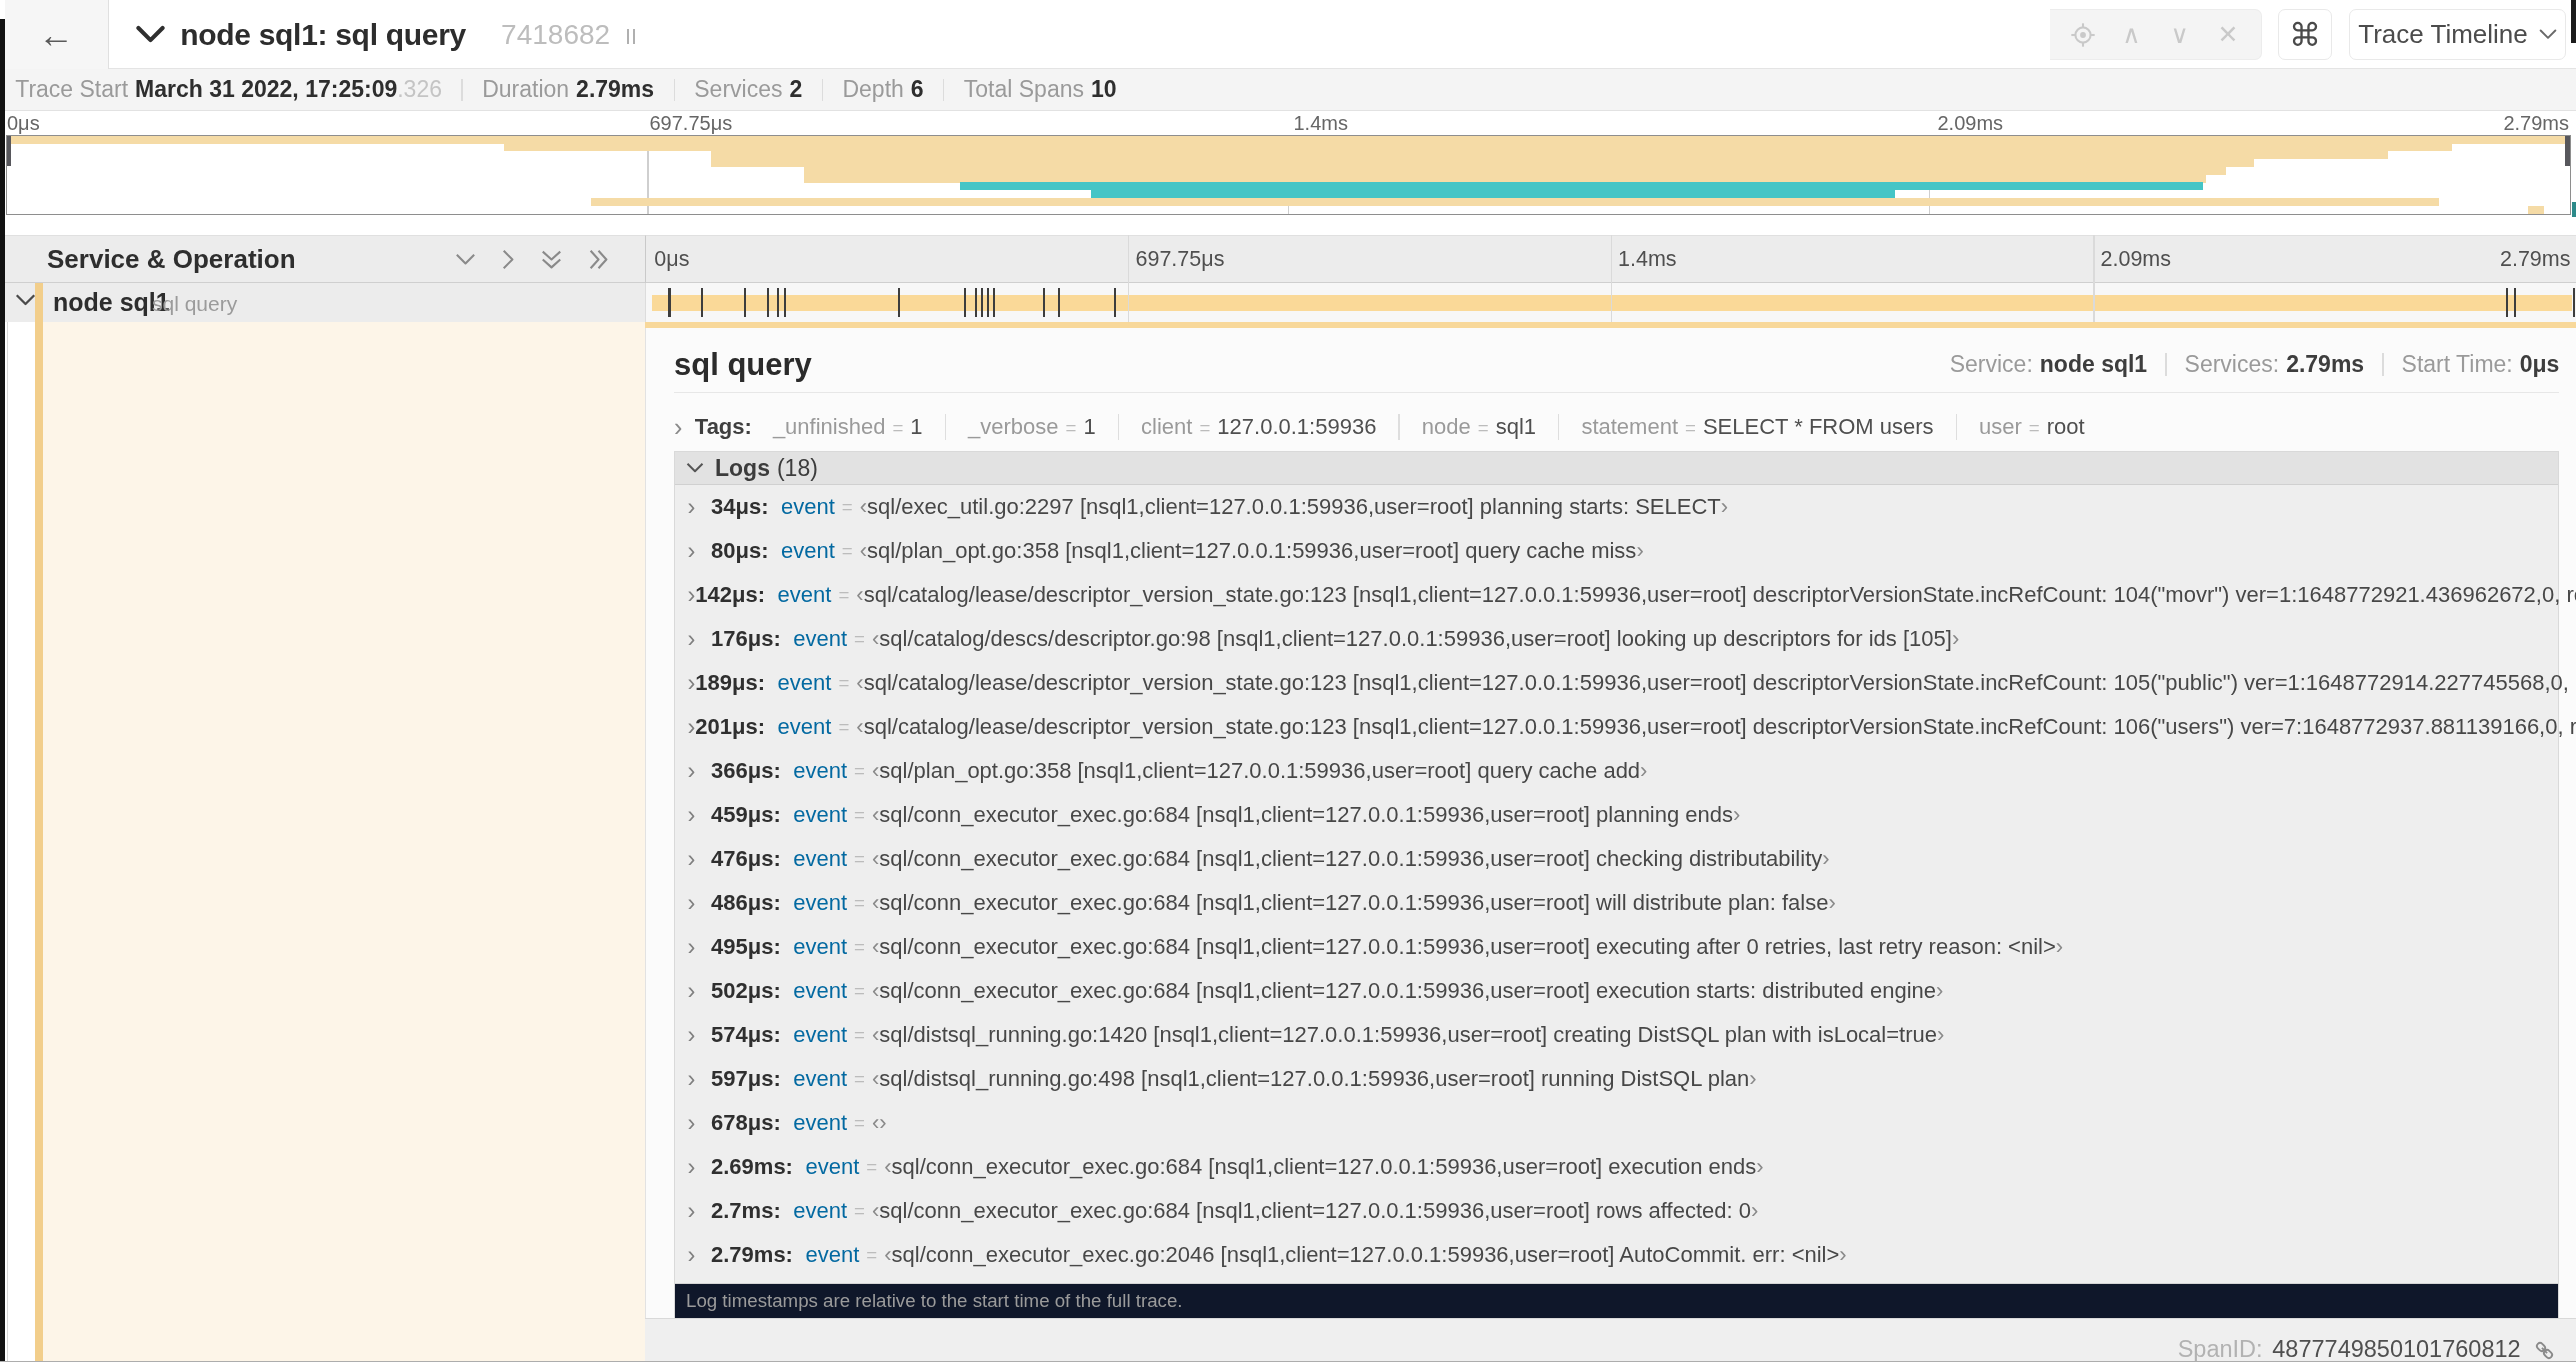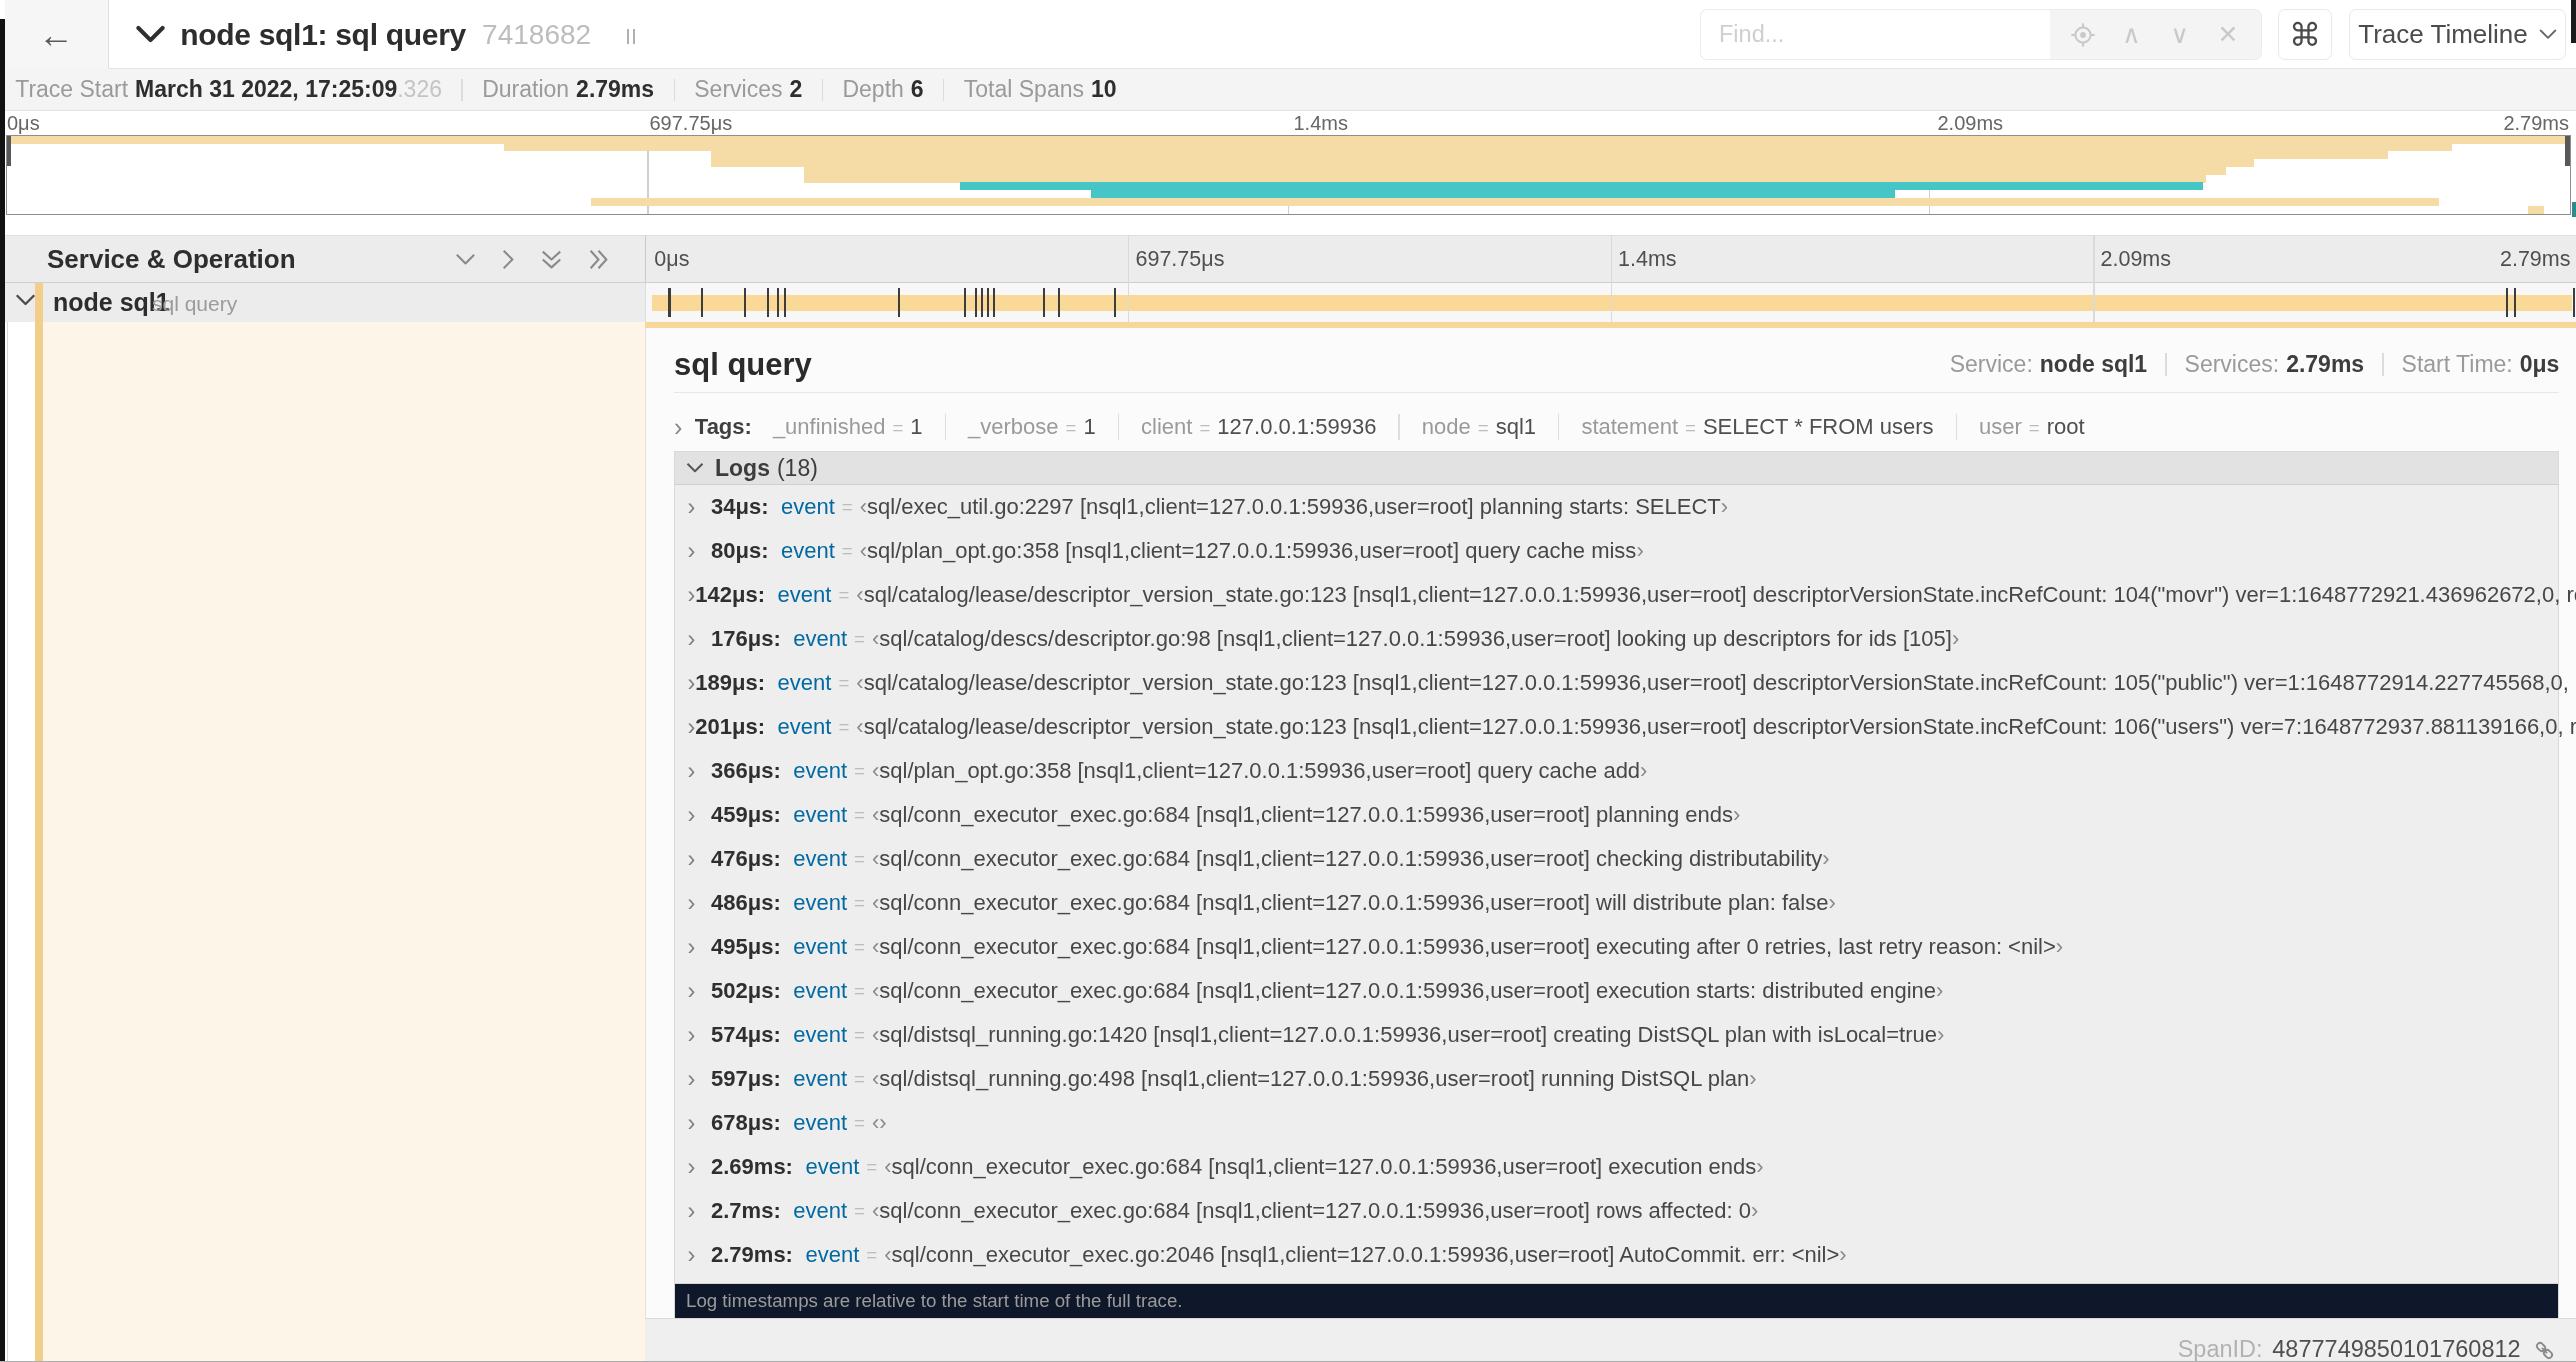--- a/index.html
+++ b/index.html
@@ -7,21 +7,21 @@
   body { font-family:"Liberation Sans", sans-serif; background:#ffffff; position:relative; overflow:hidden; }
   .abs { position:absolute; }
 
   
   .hdr { left:0; top:0; width:2576px; height:69px; background:#fff; border-bottom:0.7px solid #e4e4e4; }
   .back-btn { left:4.8px; top:0; width:104px; height:69px; background:#f6f6f6; border-right:0.7px solid #e0e0e0;
               display:flex; align-items:center; justify-content:center; font-size:36px; color:#5a5a5a; cursor:pointer; }
   .title-wrap { left:136px; top:0; height:69px; display:flex; align-items:center; gap:15.2px; }
   .title-chev { width:29px; height:19.4px; color:#2f2f2f; display:flex; align-items:center; }
   .page-title { font-size:30px; font-weight:bold; color:#2d2d2d; letter-spacing:-0.3px; }
-  .trace-id { font-size:28px; color:#bdbdbd; margin-left:1px; }
+  .trace-id { font-size:28px; color:#bdbdbd; margin-left:20px; }
   .find-input { left:1700px; top:9px; width:350px; height:51px; background:#fff; border:1.4px solid #ececec; border-right:none;
                 border-radius:7px 0 0 7px; display:flex; align-items:center; padding-left:18px; font-size:23.5px; color:#cfcfcf; }
   .find-tools { left:2050px; top:9px; width:212px; height:51px; background:#f4f4f4; border:1.4px solid #ececec; border-left:none;
                 border-radius:0 7px 7px 0; display:flex; align-items:center; justify-content:space-evenly; color:#c9c9c9; font-size:25px; }
   .find-tools .ticon { display:flex; align-items:center; justify-content:center; width:30.5px; height:30.5px; cursor:pointer; }
   .cmd-btn { left:2278px; top:9px; width:54px; height:51px; border:1.4px solid #e9e9e9; border-radius:7px; background:#fff;
              display:flex; align-items:center; justify-content:center; font-size:32px; color:#4a4a4a; cursor:pointer; }
   .view-btn { left:2349px; top:9px; width:217px; height:51px; border:1.4px solid #e9e9e9; border-radius:7px; background:#fff;
               display:flex; align-items:center; justify-content:center; gap:11px; font-size:26px; color:#4c4c4c; cursor:pointer; }
   .view-btn .vchev { width:18px; height:11px; color:#6a6a6a; display:flex; }
@@ -127,23 +127,20 @@
     </div>
   <div class="abs title-wrap">
     <span class="title-chev">
       <svg width="29" height="19.4" viewBox="0 0 24 15">
           <polyline points="2,2 12,12 22,2" fill="none" stroke="currentColor" stroke-width="3.4" stroke-linecap="round" stroke-linejoin="round"></polyline>
         </svg>
     </span>
     <span class="page-title">node sql1: sql query</span>
     <span class="trace-id">7418682</span>
   </div>
-  <div class="abs find-input">
-      <span>Find...</span>
-    </div>
   <div class="abs find-tools">
     <span class="ticon">
       <svg width="28" height="28" viewBox="0 0 24 24" fill="none" stroke="currentColor" stroke-width="1.8">
           <circle cx="12" cy="12" r="6.5"></circle>
           <circle cx="12" cy="12" r="1.6" fill="currentColor"></circle>
           <line x1="12" y1="2" x2="12" y2="5.5"></line>
           <line x1="12" y1="18.5" x2="12" y2="22"></line>
           <line x1="2" y1="12" x2="5.5" y2="12"></line>
           <line x1="18.5" y1="12" x2="22" y2="12"></line>
         </svg>

